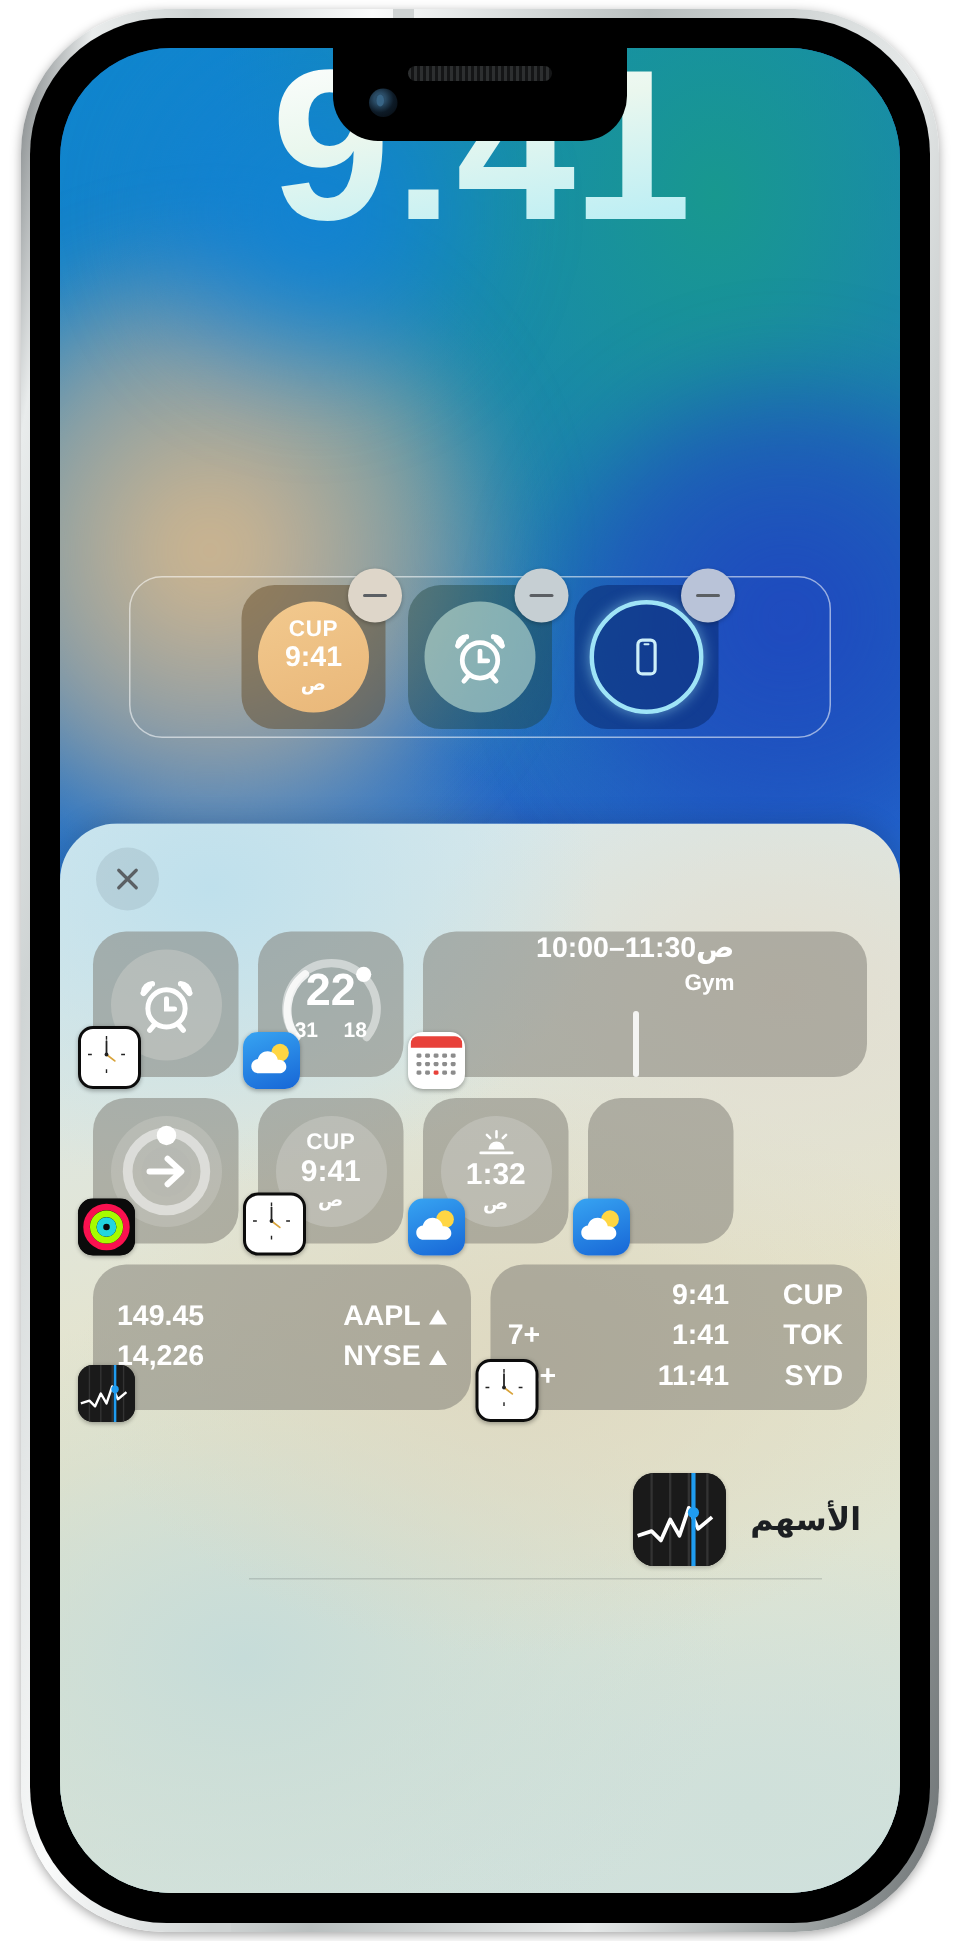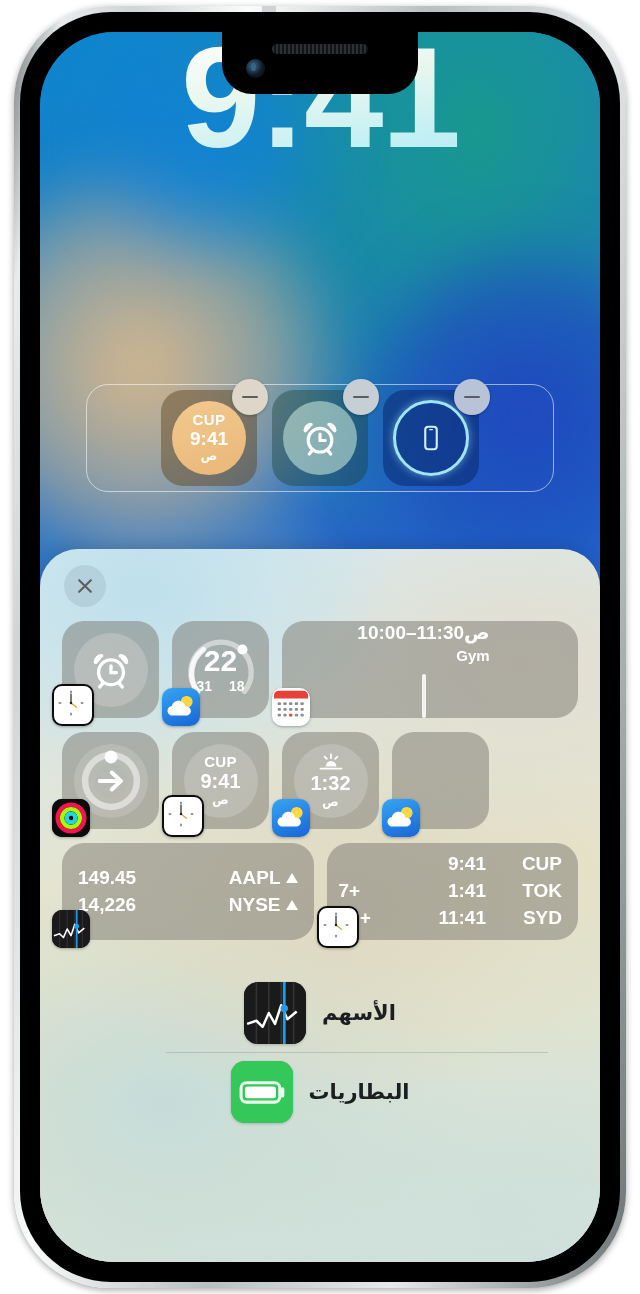--- a/index.html
+++ b/index.html
@@ -130,21 +130,21 @@
 
   .tbl{width:100%;padding:0 16px;box-sizing:border-box;direction:ltr;}
   .trow{display:flex;justify-content:space-between;align-items:center;font-size:19px;font-weight:600;line-height:1.42;}
   .tsym{display:flex;align-items:center;gap:5px;}
   .tri{width:0;height:0;border-left:6px solid transparent;border-right:6px solid transparent;border-bottom:10px solid #fff;}
   .wc-tbl{width:100%;padding:0 16px 0 12px;box-sizing:border-box;direction:ltr;}
   .wc-row{display:flex;align-items:center;font-size:19px;font-weight:600;line-height:1.42;}
   .wc-off{width:58px;text-align:left;} .wc-tm{flex:1;text-align:right;padding-right:14px;} .wc-city{width:62px;text-align:right;}
 
   .applist{margin-top:34px;padding:0 26px;}
-  .appitem{display:flex;align-items:center;justify-content:center;gap:16px;height:78px;cursor:pointer;}
+  .appitem{display:flex;align-items:center;justify-content:flex-start;gap:16px;height:78px;cursor:pointer;}
   .appname{font-size:21px;font-weight:700;color:#1c1f22;}
   .appicon{width:62px;height:62px;border-radius:14px;position:relative;overflow:hidden;flex:none;
            box-shadow:0 1px 3px rgba(0,0,0,.2);}
   .sep{height:1px;background:rgba(80,90,90,.22);margin:0 26px 0 100px;}
 </style>
 </head>
 <body>
 
 <div class="stage">
  <div class="phone">
@@ -459,30 +459,19 @@
                     </g>
               <path d="M2 27l6-2 4 4 4-9 4 7 4-12 4 9 6-5" fill="none" stroke="#fff" stroke-width="1.6" stroke-linejoin="round"></path>
               <path d="M26 0v40" stroke="#1f9cf0" stroke-width="1.8"></path>
               <circle cx="26" cy="17" r="2.4" fill="#1f9cf0"></circle>
             </svg>
           </span>
         </div>
 
         <div class="sep"></div>
 
-        <div class="appitem">
-          <span class="appname">البطاريات</span>
-          <span class="appicon ic-batt">
-            <svg viewBox="0 0 40 40" width="62" height="62">
-              <rect width="40" height="40" fill="#34c759"></rect>
-              <rect x="6.5" y="14" width="25" height="12.5" rx="3.4" fill="none" stroke="#eafbee" stroke-width="2"></rect>
-              <rect x="9" y="16.4" width="20" height="7.7" rx="1.8" fill="#fff"></rect>
-              <path d="M33.2 18.2v4.2" stroke="#eafbee" stroke-width="2.4" stroke-linecap="round"></path>
-            </svg>
-          </span>
-        </div>
       </div>
 
     </div>
    </div>
   </div>
  </div>
 </div>
 
 </body></html>

